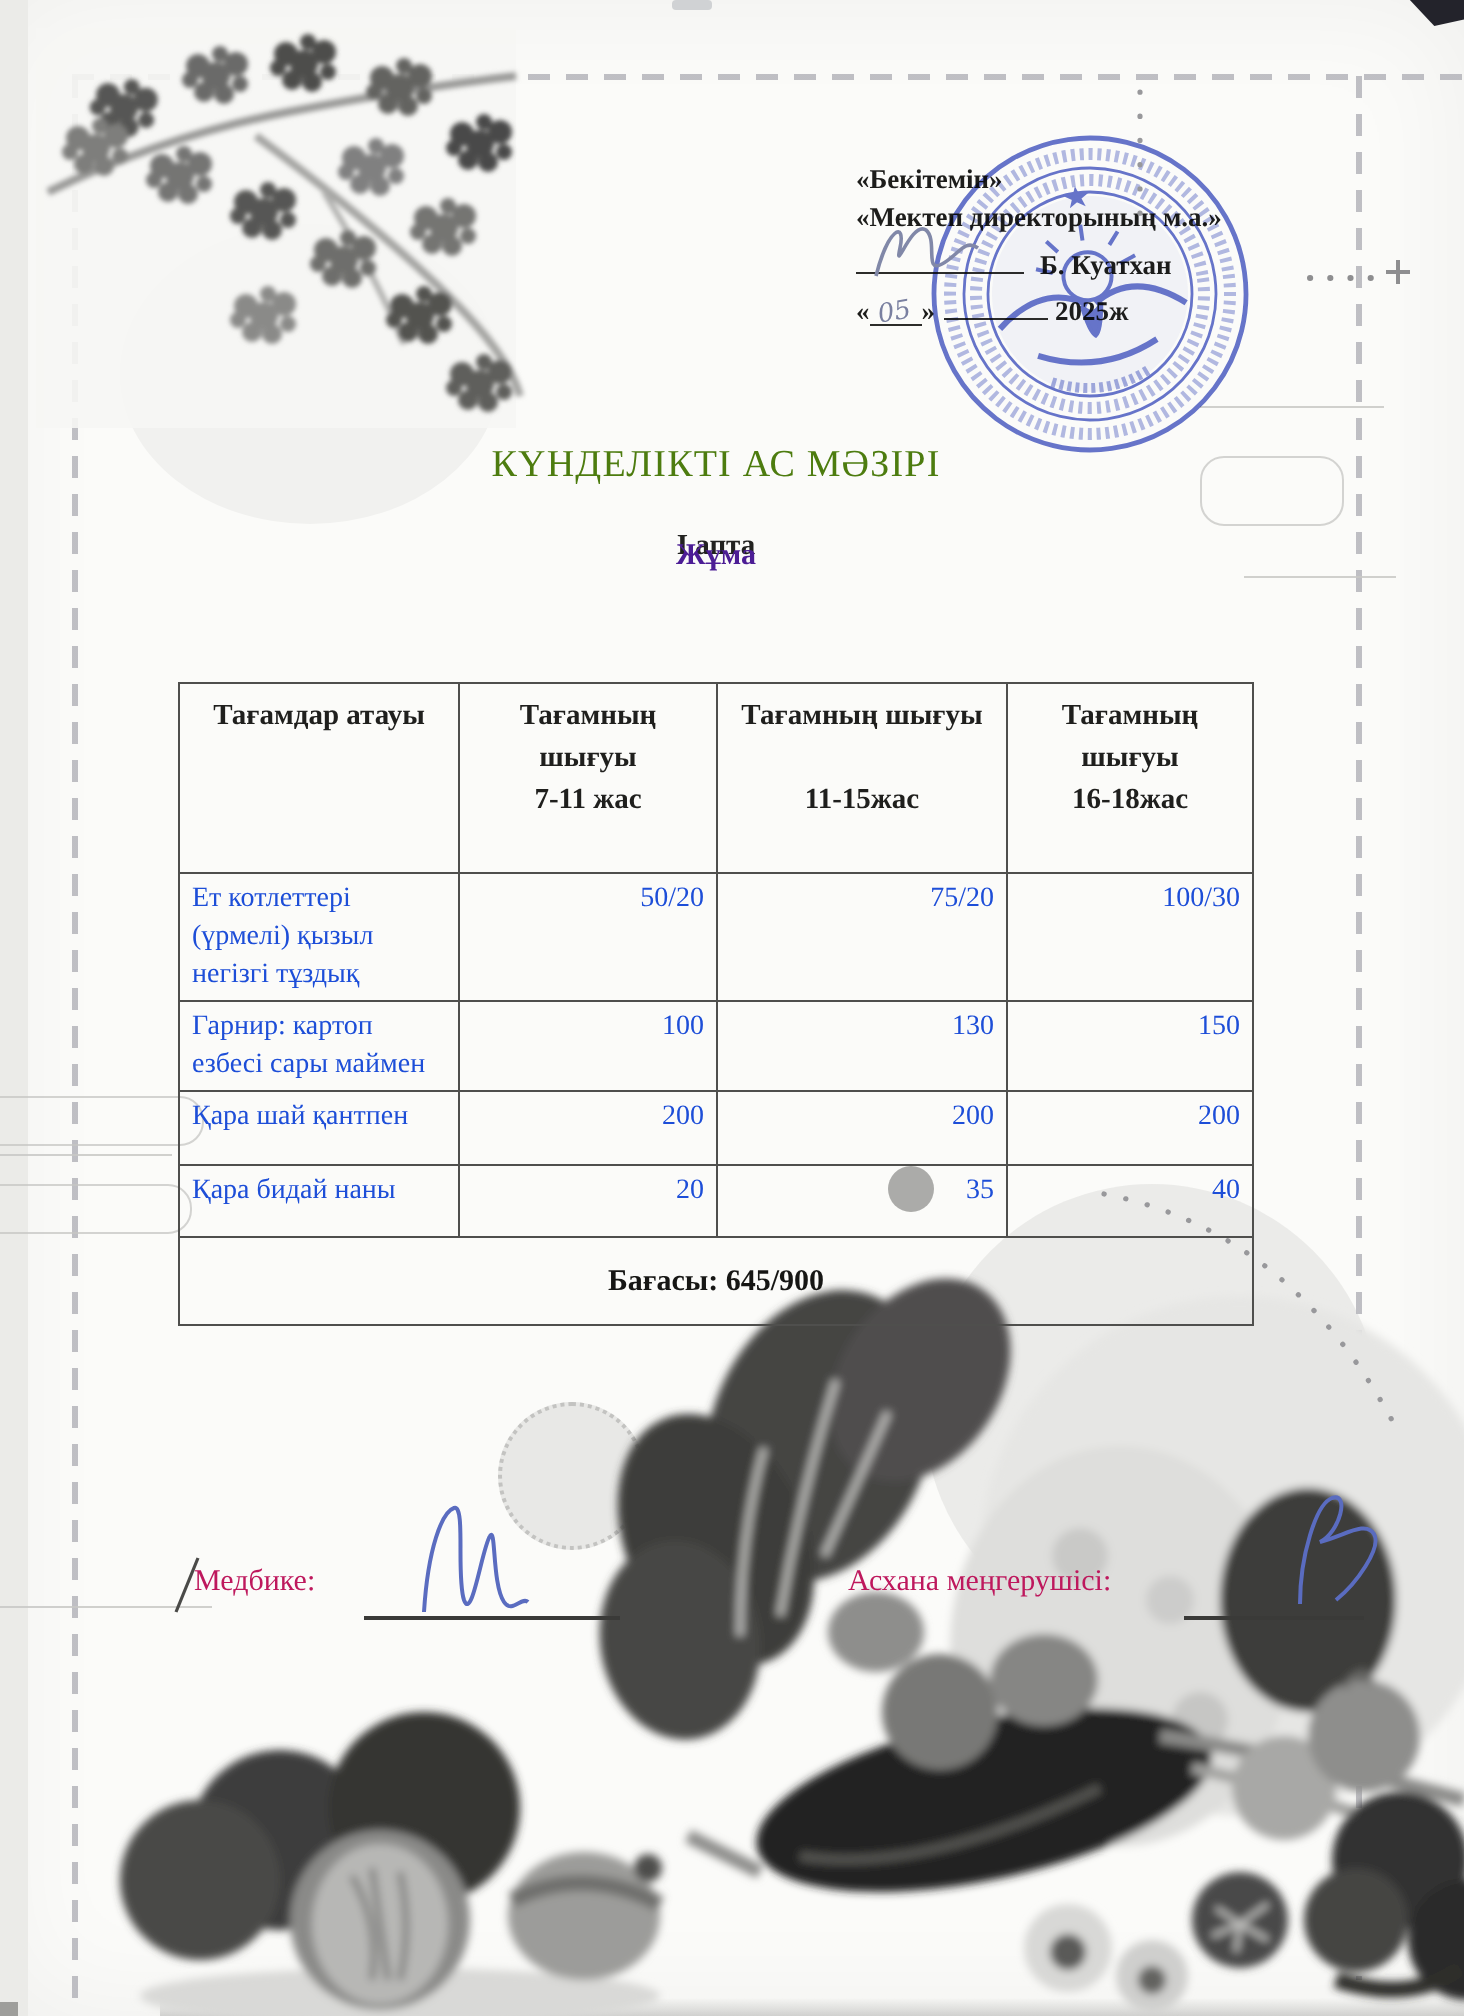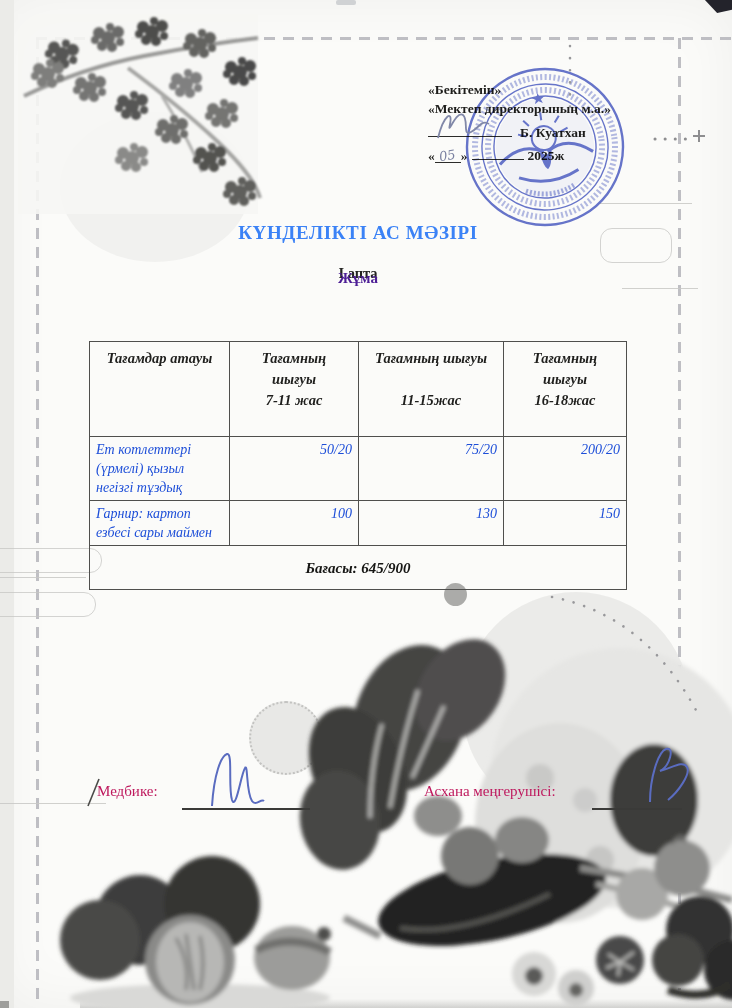--- a/index.html
+++ b/index.html
@@ -32,25 +32,25 @@
   .bl2{left:0;top:803px;width:106px;}
   .bl3{left:622px;top:288px;width:76px;}
   .bl4{left:600px;top:203px;width:92px;}
   
   .approval{left:428px;top:80px;width:280px;font-weight:bold;font-size:13.5px;line-height:19px;color:#1d1d1b;z-index:7;}
   .sig-underline{display:inline-block;width:84px;border-bottom:1.5px solid #2c2c2a;height:14px;margin-right:8px;}
   .day-slot{display:inline-block;width:26px;border-bottom:1.5px solid #2c2c2a;text-align:center;height:16px;}
   .hand{font-family:"DejaVu Serif",serif;font-style:italic;font-weight:normal;color:#7a80a0;font-size:13px;display:inline-block;transform:rotate(-10deg);}
   .year-gap{display:inline-block;width:52px;border-bottom:1.5px solid #2c2c2a;height:14px;margin:0 4px;}
   
-  .title{left:0;top:222px;width:716px;text-align:center;font-weight:bold;font-size:19px;letter-spacing:.6px;color:#3b82f6;z-index:7;}
+  .title{left:0;top:222px;width:716px;text-align:center;font-weight:normal;font-size:19px;letter-spacing:.6px;color:#4d7c0f;z-index:7;}
   .week{left:0;top:265px;width:716px;text-align:center;font-weight:bold;font-size:14.5px;color:#222220;z-index:7;}
   .dayname{left:0;top:270px;width:716px;text-align:center;font-weight:bold;font-size:15px;color:#4c1d95;z-index:7;}
   
-  table.menu{position:absolute;left:89px;top:341px;width:537px;border-collapse:collapse;table-layout:fixed;z-index:6;background:transparent;font-style:italic;}
+  table.menu{position:absolute;left:89px;top:341px;width:537px;border-collapse:collapse;table-layout:fixed;z-index:6;background:transparent;}
   table.menu td{border:1px solid #4f4f4d;vertical-align:top;color:#1d4ed8;font-size:14px;line-height:19px;padding:3px 6px;}
   table.menu td.hdr{font-weight:bold;text-align:center;font-size:14.5px;line-height:21px;padding-top:6px;color:#1f1f1d;white-space:pre-line;}
   table.menu td.dish{white-space:pre-line;}
   table.menu td.num{text-align:right;}
   table.menu td.foot{text-align:center;font-weight:bold;font-size:15px;padding-top:13px;color:#161614;}
   
   .sig-label{font-size:15px;color:#be185d;z-index:7;}
   .u-line{height:1.5px;background:#3a3a38;z-index:7;}
   svg{display:block;}
   .nosel{user-select:none;}
@@ -238,29 +238,41 @@
       <td class="hdr">Тағамның
 шығуы
 16-18жас</td>
     </tr>
     <tr style="height:60px">
       <td class="dish">Ет котлеттері
 (үрмелі) қызыл
 негізгі тұздық</td>
       <td class="num">50/20</td>
       <td class="num">75/20</td>
-      <td class="num">200/20</td>
+      <td class="num">100/30</td>
     </tr>
     <tr style="height:44px">
       <td class="dish">Гарнир: картоп
 езбесі сары маймен</td>
       <td class="num">100</td>
       <td class="num">130</td>
       <td class="num">150</td>
     </tr>
+    <tr style="height:37px">
+      <td class="dish">Қара шай қантпен</td>
+      <td class="num">200</td>
+      <td class="num">200</td>
+      <td class="num">200</td>
+    </tr>
+    <tr style="height:36px">
+      <td class="dish">Қара бидай наны</td>
+      <td class="num">20</td>
+      <td class="num">35</td>
+      <td class="num">40</td>
+    </tr>
     <tr style="height:44px">
       <td class="foot" colspan="4">Бағасы: 645/900</td>
     </tr>
   </tbody>
     </table>
 
   <div class="abs sig-label" style="left:97px;top:783px;">Медбике:</div>
   <div class="abs u-line" style="left:182px;top:808px;width:128px;"></div>
   <div class="abs sig-label" style="left:424px;top:783px;">Асхана меңгерушісі:</div>
   <div class="abs u-line" style="left:592px;top:808px;width:90px;"></div>

